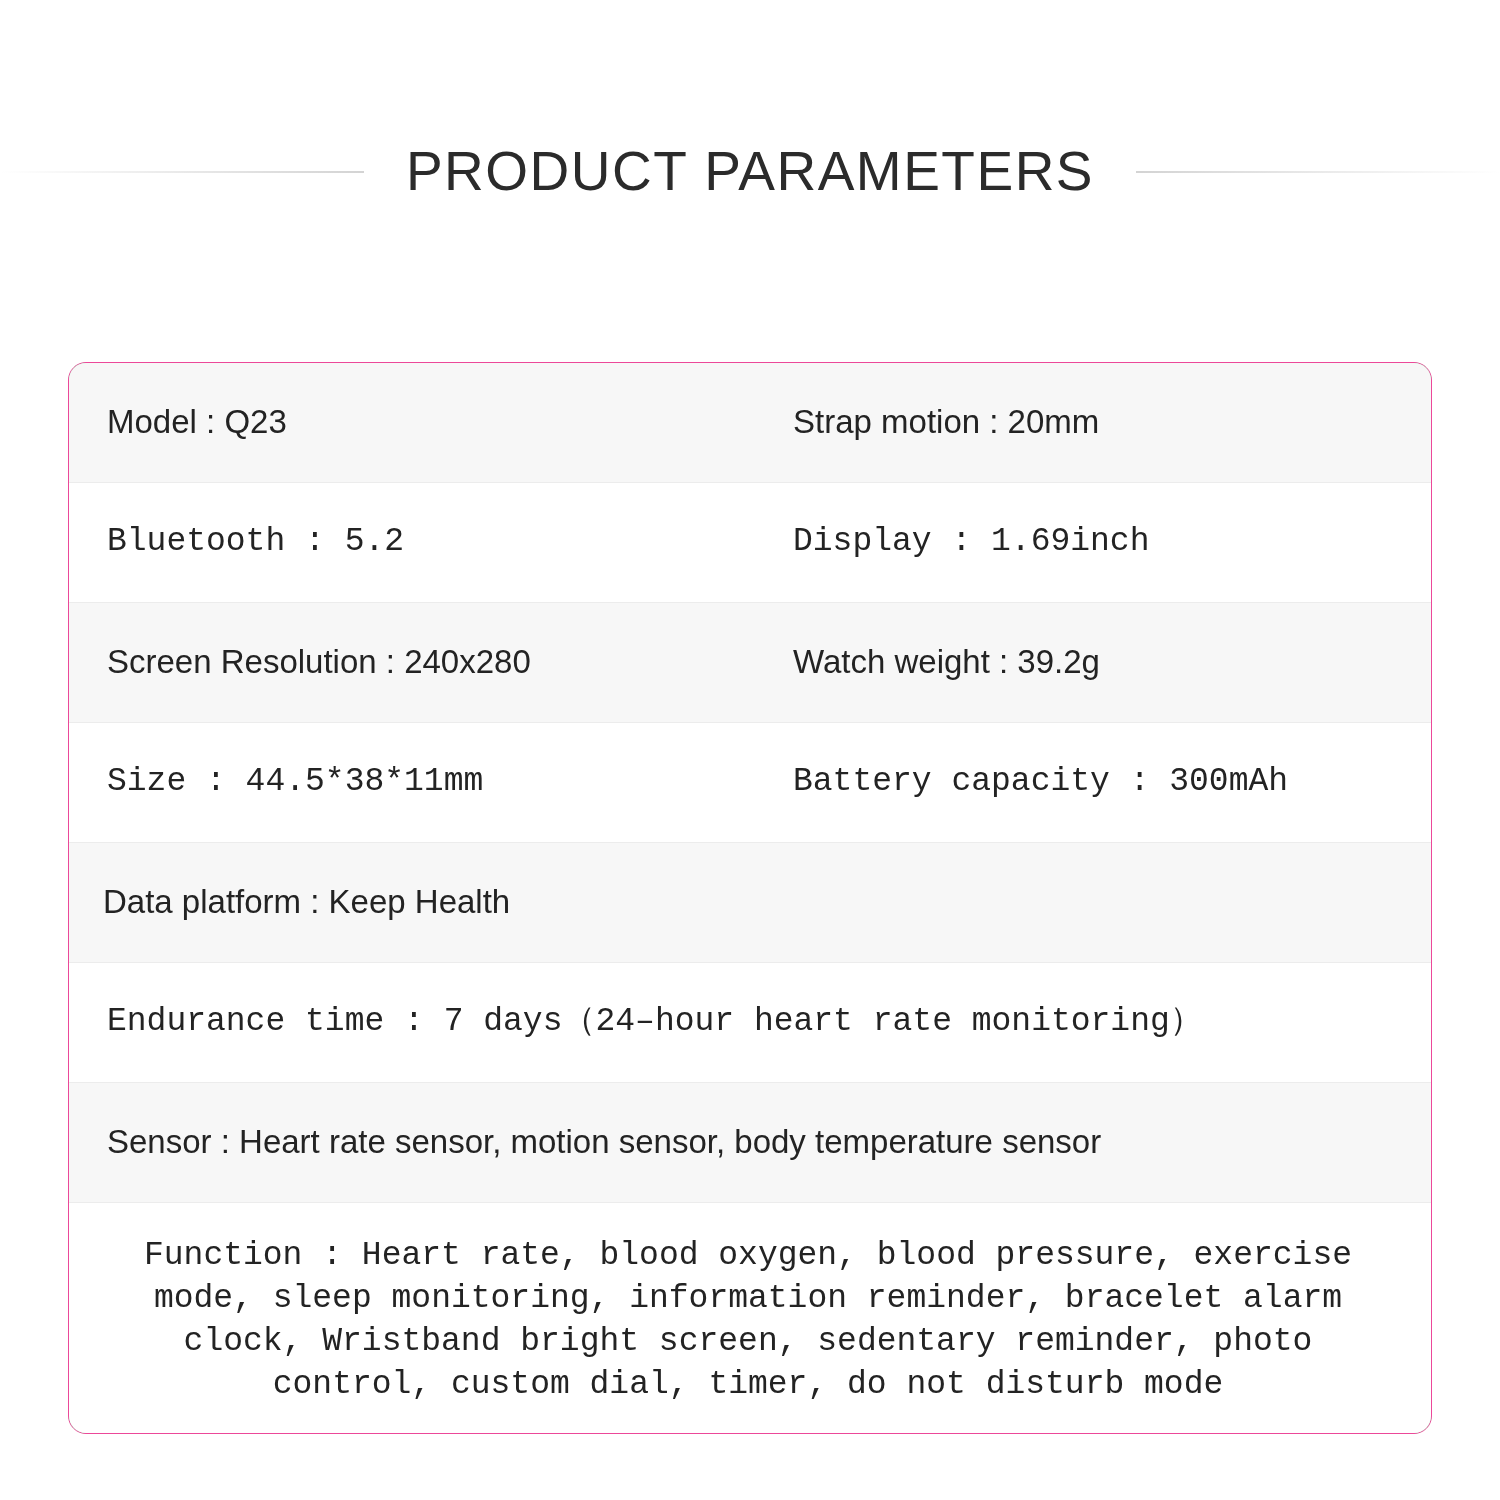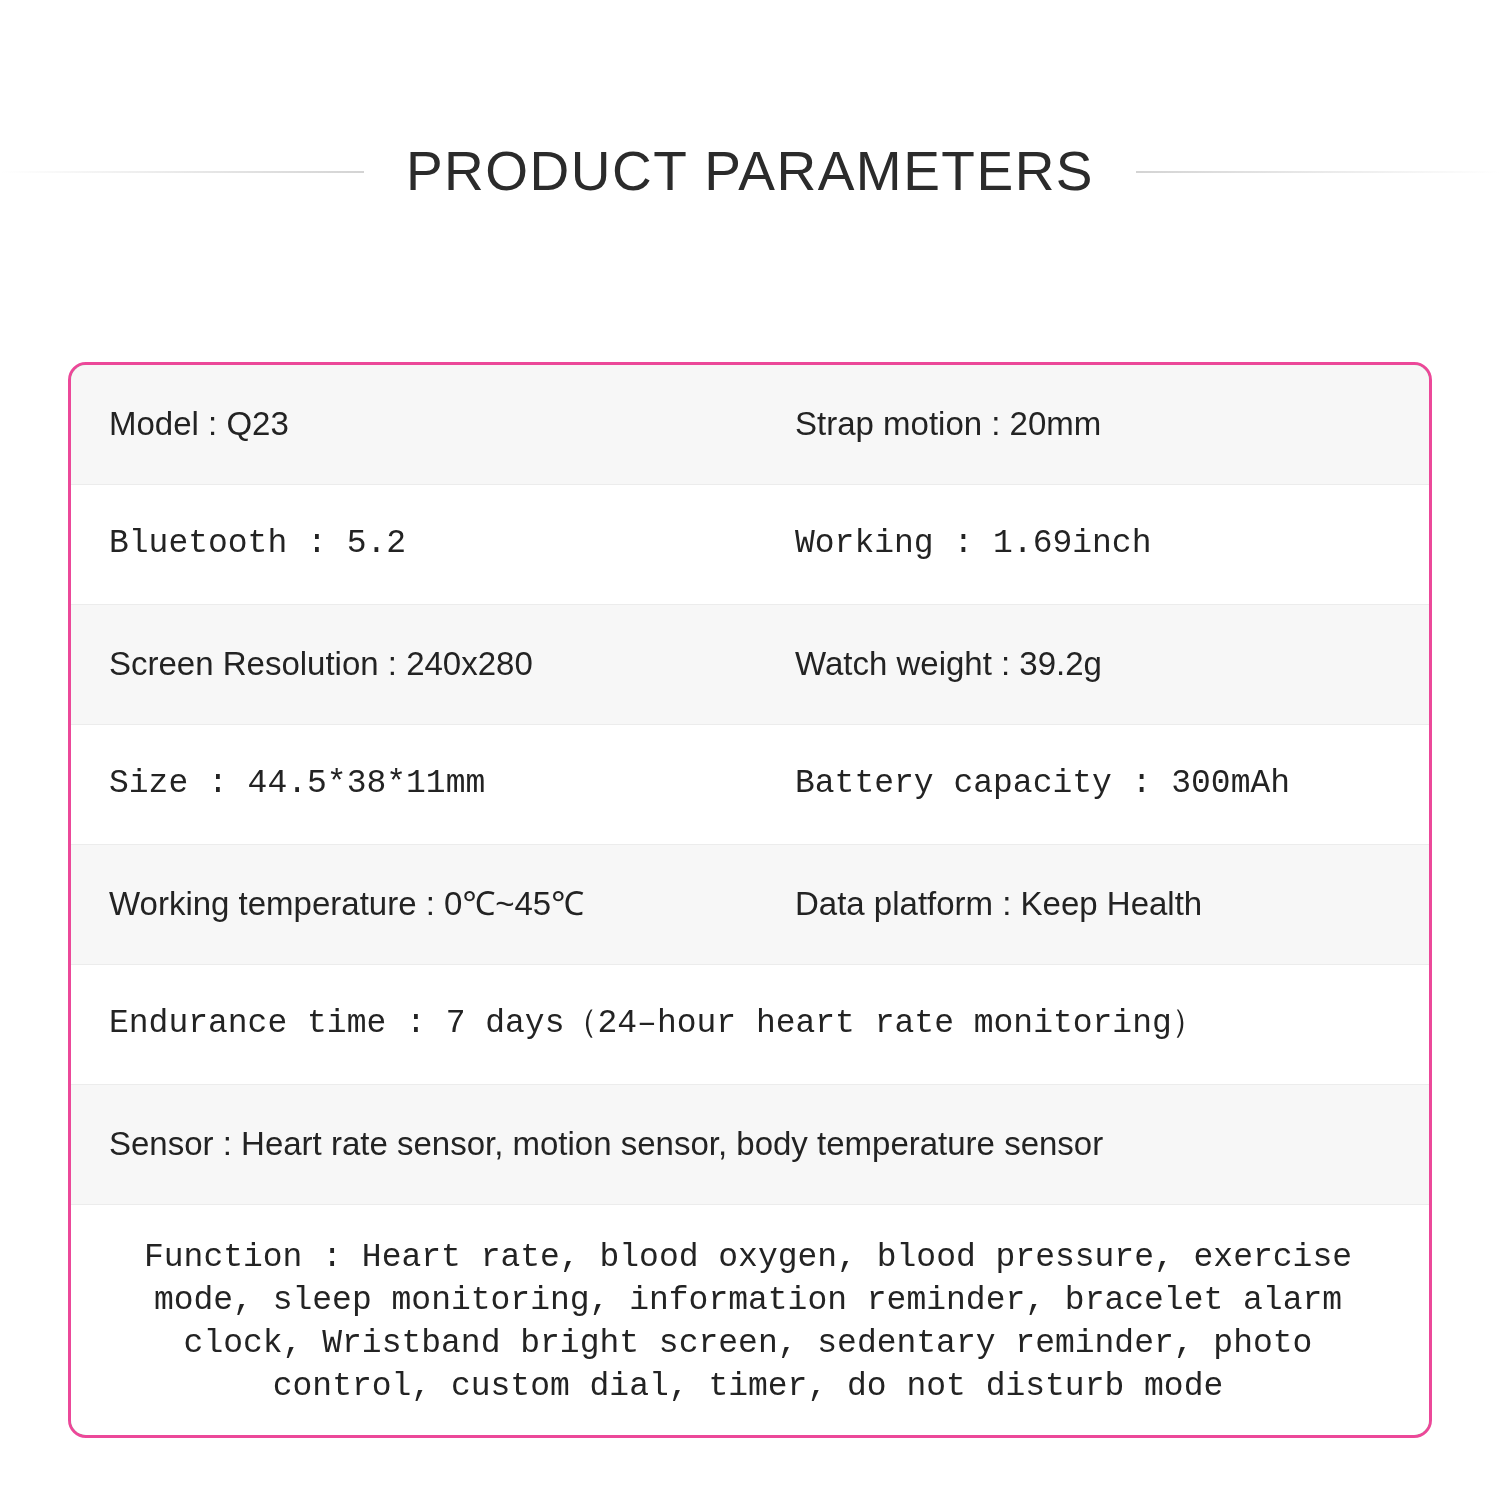--- a/index.html
+++ b/index.html
@@ -58,21 +58,21 @@
     padding: 0 42px;
     white-space: nowrap;
   }
 
   
   .spec-card {
     position: absolute;
     left: 68px;
     top: 362px;
     width: 1364px;
-    border: 3px solid #ec4899;
+    border: 1px solid #ec4899;
     border-radius: 18px;
     overflow: hidden;
     background: #86efac;
     box-sizing: border-box;
   }
 
   .spec-row {
     display: flex;
     box-sizing: border-box;
     border-bottom: 1px solid #ececec;
@@ -134,35 +134,34 @@
 
   <div class="spec-card">
 
     <div class="spec-row shade">
       <div class="cell left-col">Model : Q23</div>
       <div class="cell right-col">Strap motion : 20mm</div>
     </div>
 
     <div class="spec-row plain">
       <div class="cell left-col">Bluetooth : 5.2</div>
-      <div class="cell right-col">Working : 1.69inch</div>
+      <div class="cell right-col">Display : 1.69inch</div>
     </div>
 
     <div class="spec-row shade">
       <div class="cell left-col">Screen Resolution  : 240x280</div>
       <div class="cell right-col">Watch weight : 39.2g</div>
     </div>
 
     <div class="spec-row plain">
       <div class="cell left-col">Size : 44.5*38*11mm</div>
       <div class="cell right-col">Battery capacity : 300mAh</div>
     </div>
 
     <div class="spec-row shade">
-      <div class="cell left-col">Working temperature : 0℃~45℃</div>
       <div class="cell right-col">Data platform : Keep Health</div>
     </div>
 
     <div class="spec-row plain">
       <div class="cell full">Endurance time : 7 days（24–hour heart rate monitoring）</div>
     </div>
 
     <div class="spec-row shade">
       <div class="cell full">Sensor  : Heart rate sensor, motion sensor, body temperature sensor</div>
     </div>

